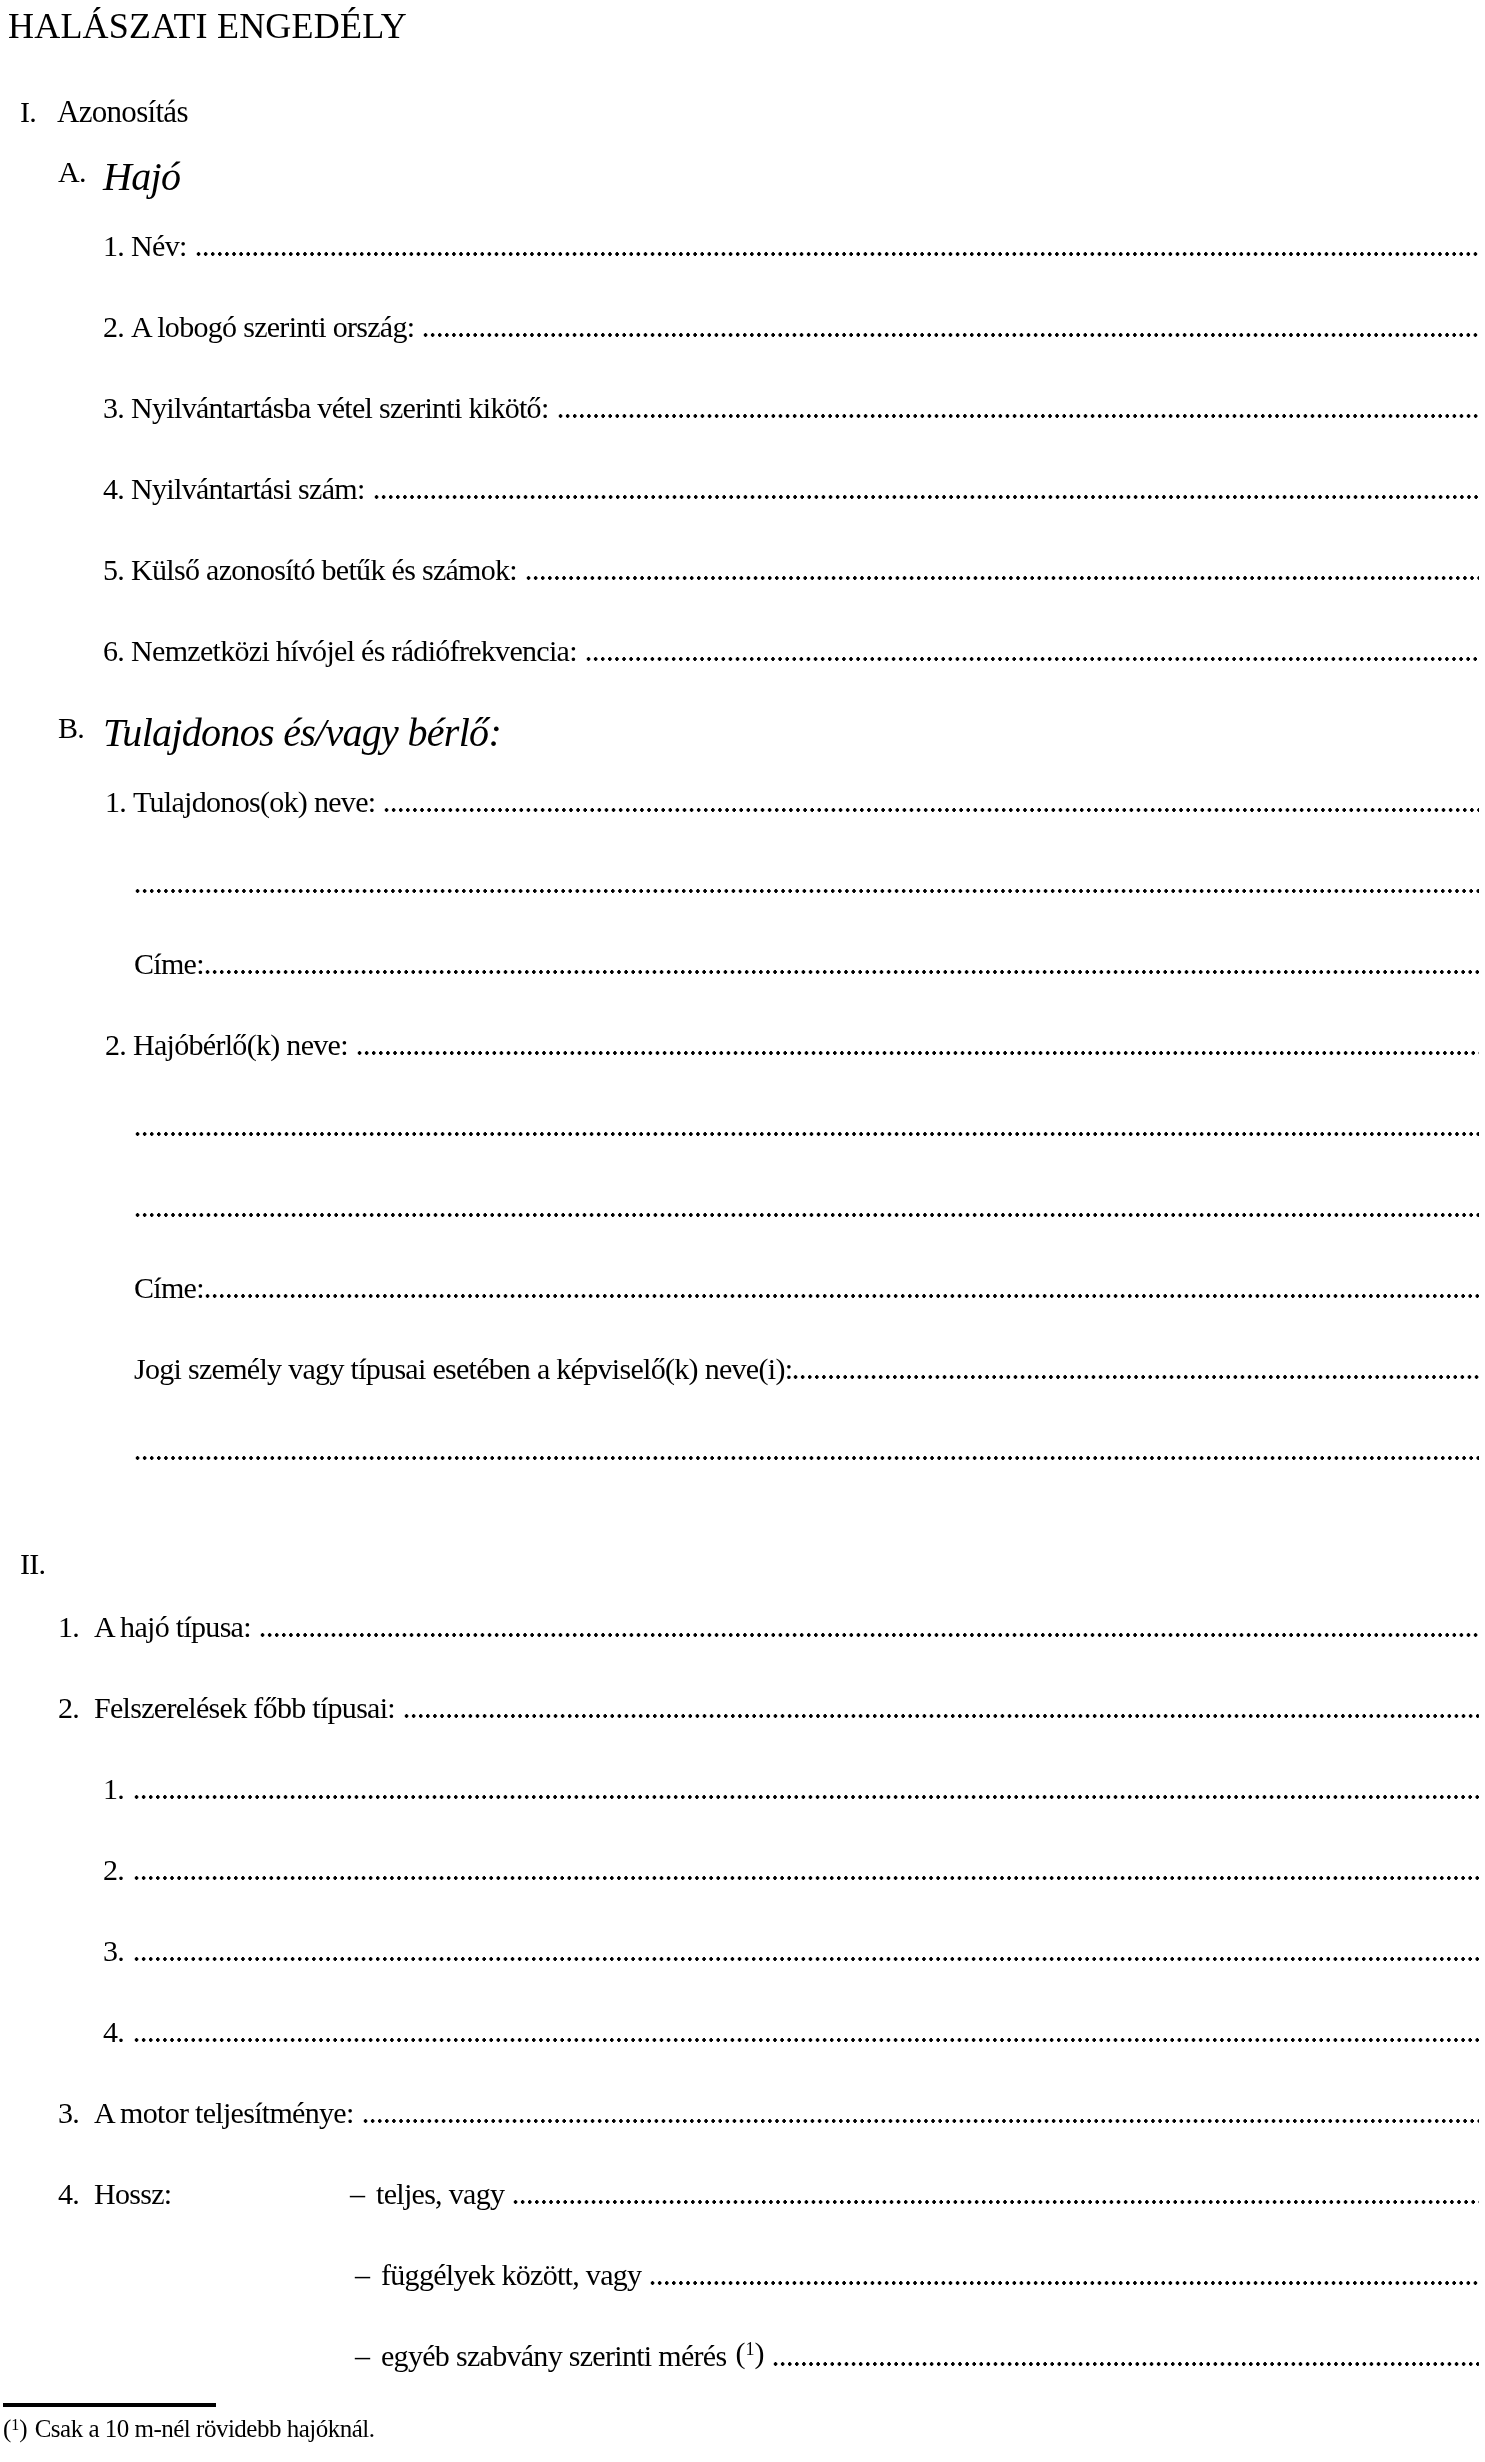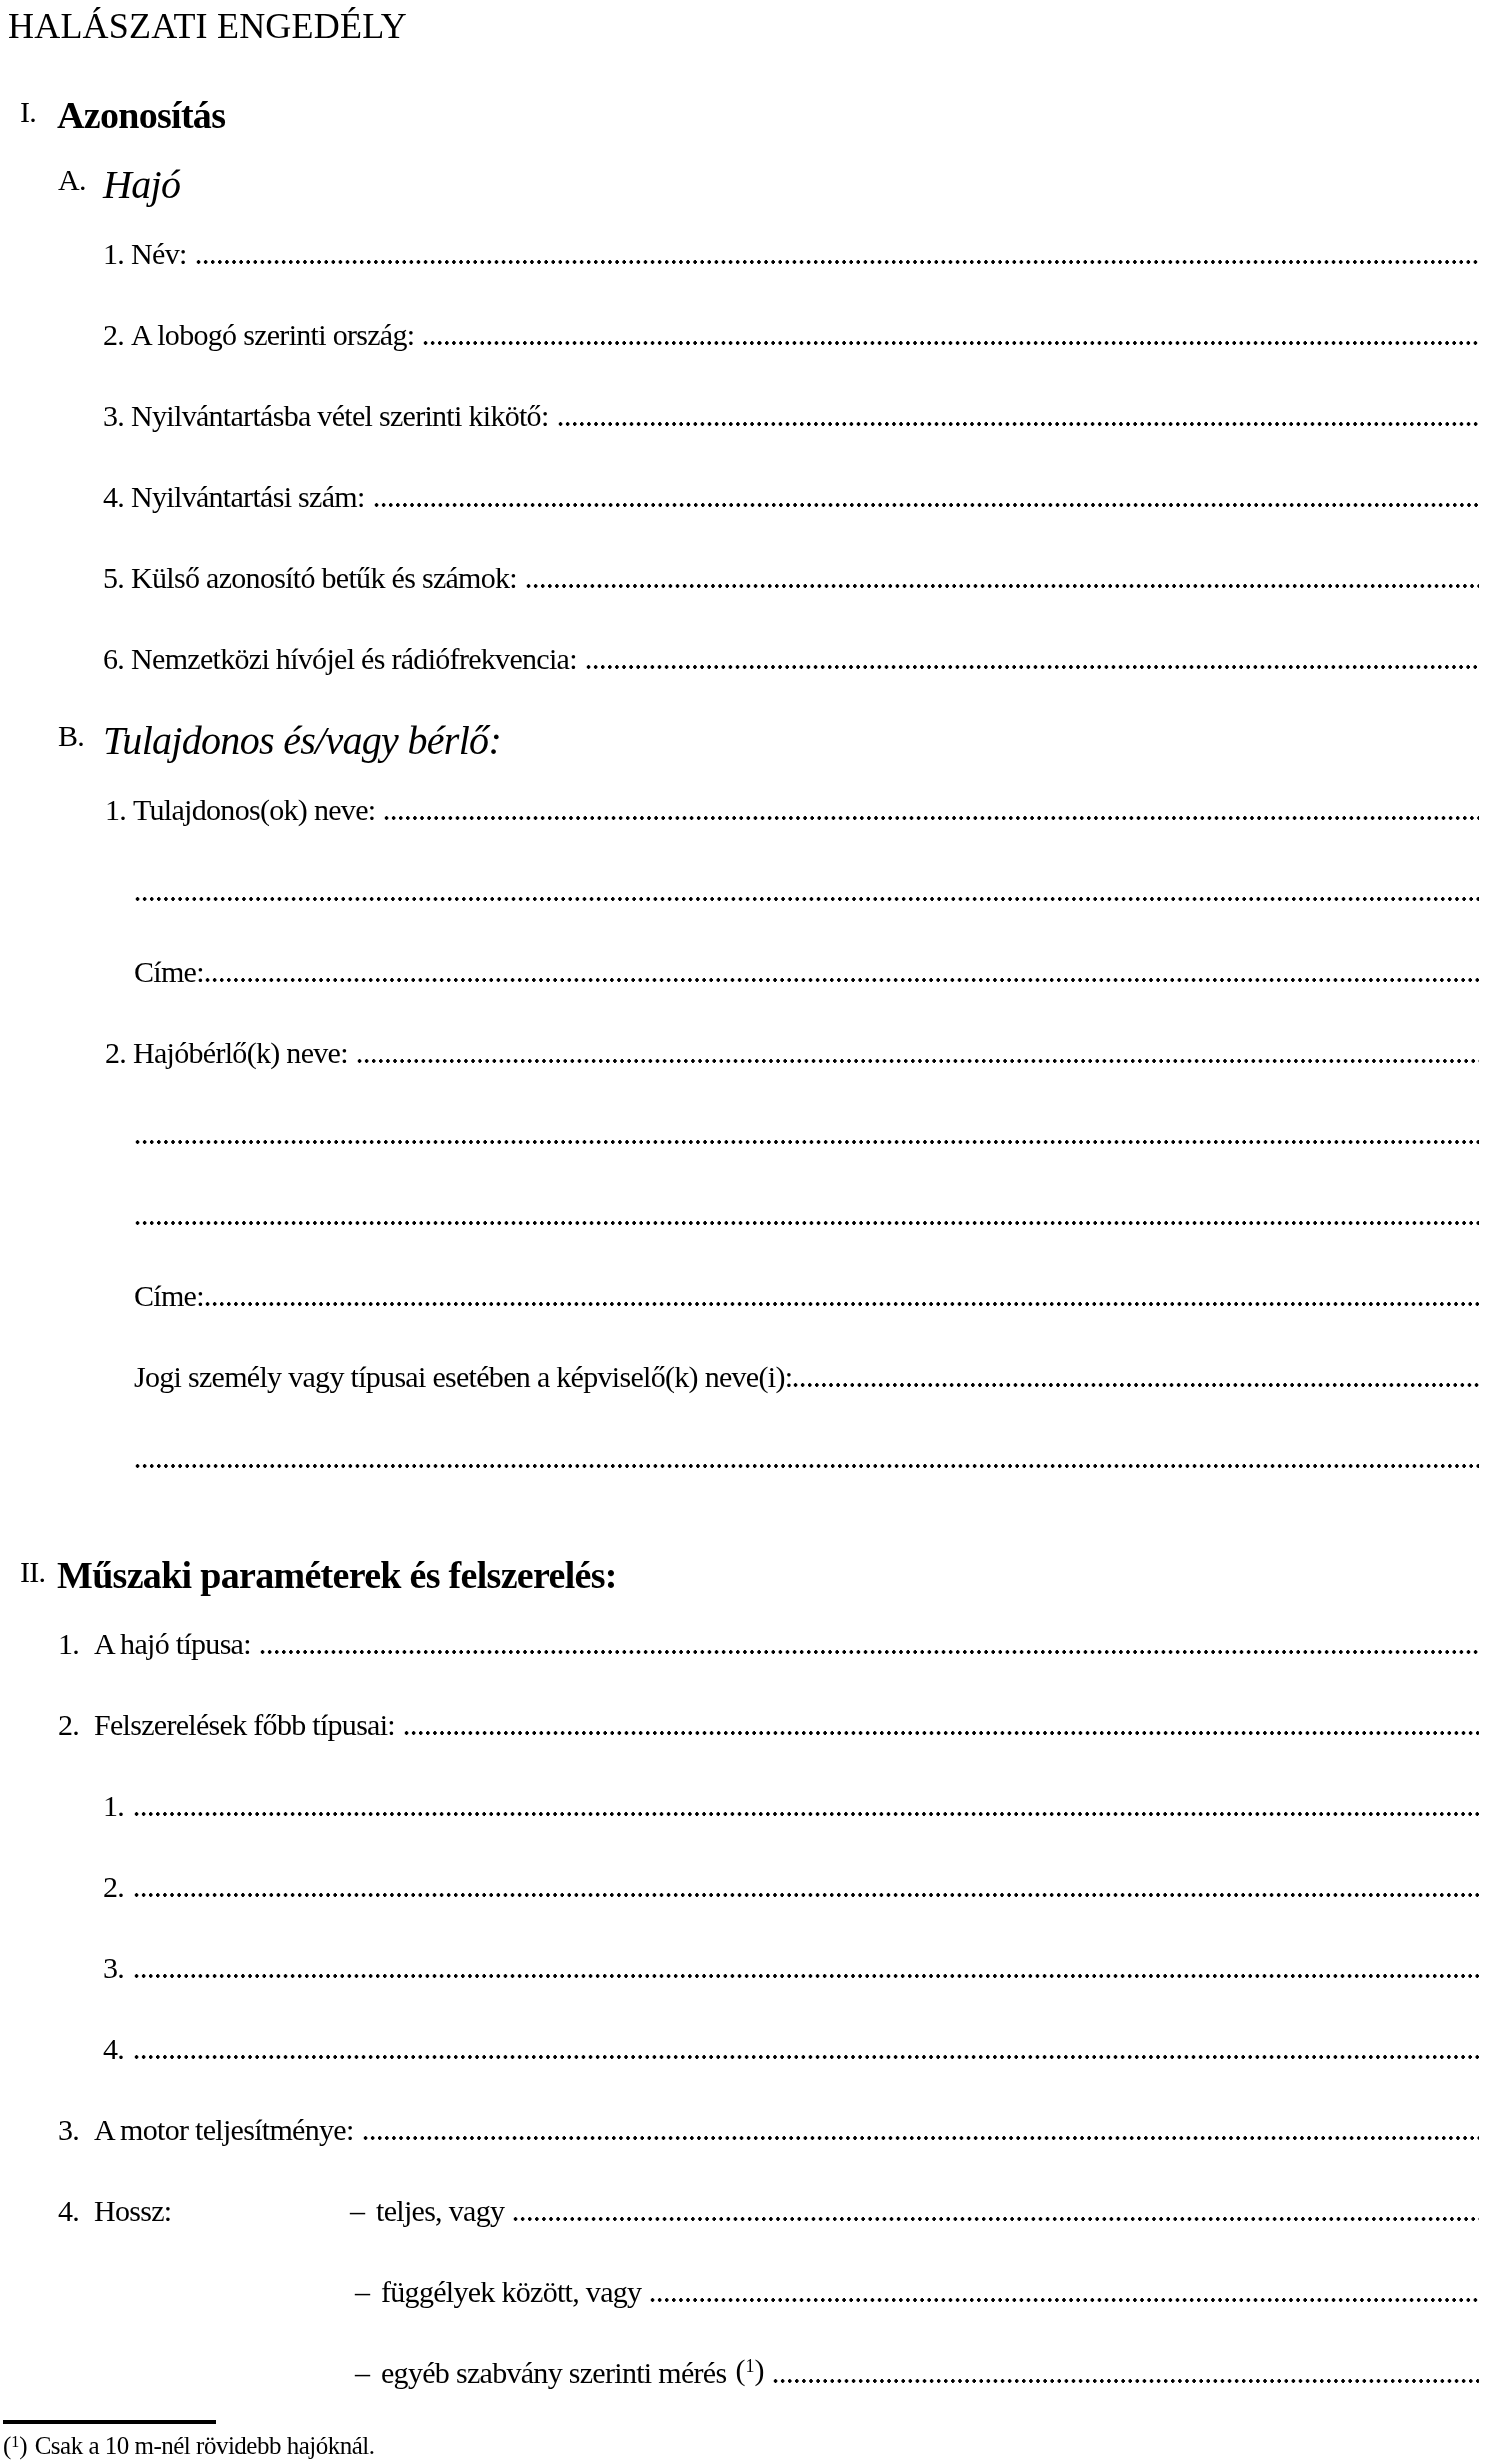--- a/index.html
+++ b/index.html
@@ -22,21 +22,21 @@
     font-size: 36px;
     font-weight: normal;
     line-height: 1.1;
     letter-spacing: 0.2px;
     white-space: nowrap;
   }
 
   
   .sec-heading { display: flex; margin-left: 12px; line-height: 1.1; }
   .sec-heading .numeral { width: 37px; flex: none; font-size: 30px; }
-  .sec-heading .sec-label { font-size: 38px; font-weight: bold; white-space: nowrap; }
+  .sec-heading .sec-label { font-size: 31px; font-weight: normal; white-space: nowrap; }
   #heading-i  { margin-top: 48px; }
   #heading-ii { margin-top: 63px; }
 
   
   .part-heading { display: flex; margin-left: 50px; margin-top: 26px; line-height: 1.1; }
   .part-heading .letter { width: 45px; flex: none; font-size: 30px; }
   .part-heading .part-label { font-size: 40px; font-style: italic; white-space: nowrap; }
 
   
   .row { display: flex; align-items: flex-end; height: 81px; }
@@ -179,21 +179,20 @@
   <div class="row indent-cont">
     <span class="txt">Jogi személy vagy típusai esetében a képviselő(k) neve(i):</span>
     <span class="leader"></span>
   </div>
   <div class="row indent-cont">
     <span class="leader"></span>
   </div>
 
   <div class="sec-heading" id="heading-ii">
     <span class="numeral">II.</span>
-    <span class="sec-label">Műszaki paraméterek és felszerelés:</span>
   </div>
 
   <div class="row indent-ii">
     <span class="txt num">1.</span>
     <span class="txt">A hajó típusa:</span>
     <span class="leader"></span>
   </div>
   <div class="row indent-ii">
     <span class="txt num">2.</span>
     <span class="txt">Felszerelések főbb típusai:</span>

